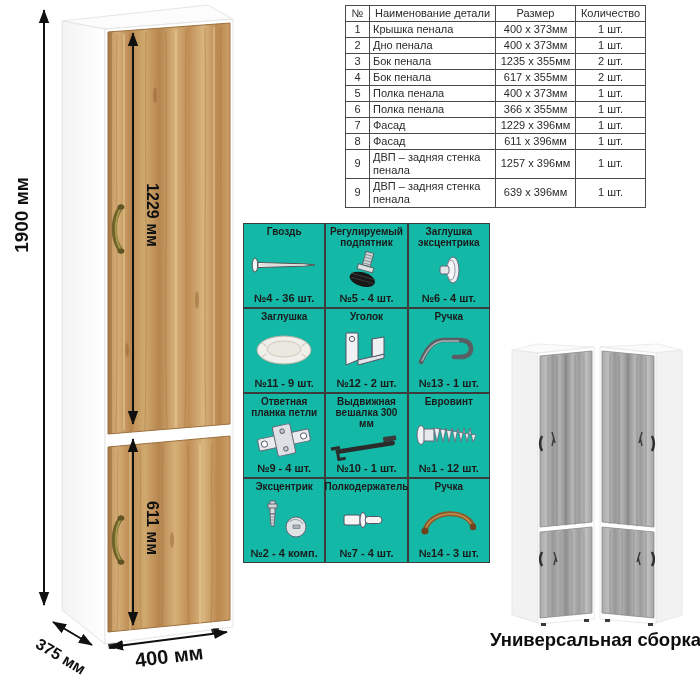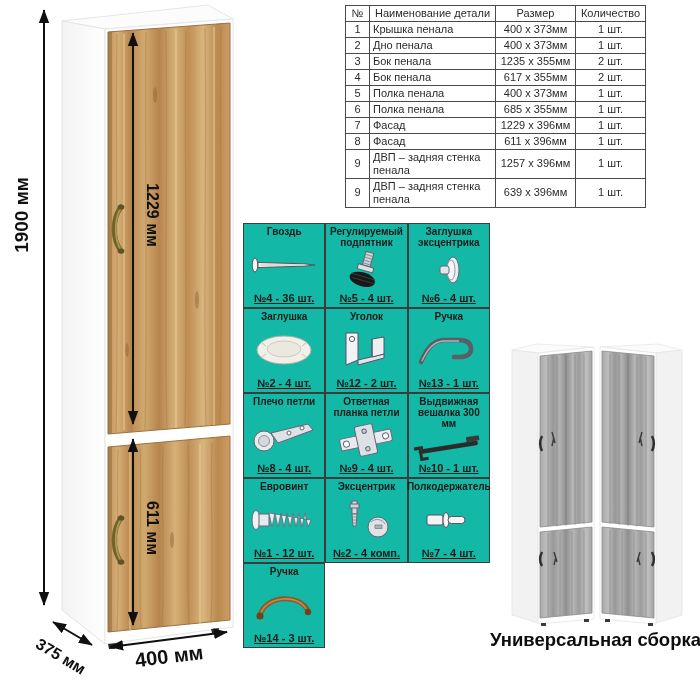--- a/index.html
+++ b/index.html
@@ -15,21 +15,21 @@
   .parts-table td.n{text-align:left;}
   .parts-table tr{height:13px;}
 
   
   .hw-grid{position:absolute;left:243px;top:223px;width:247px;
            display:grid;grid-template-columns:repeat(3,82.33px);grid-auto-rows:85px;}
   .hw-cell{border:1px solid #3c3c3c;display:flex;flex-direction:column;align-items:center;
            box-sizing:border-box;padding:2px 1px;background:#14b8a6;}
   .hw-title{font-size:10px;font-weight:700;text-align:center;line-height:1.12;color:#1a1a1a;}
   .hw-icon{flex:1;display:flex;align-items:center;justify-content:center;width:100%;}
-  .hw-count{font-size:11px;font-weight:700;color:#1a1a1a;padding-bottom:1px;white-space:nowrap;text-decoration:underline;}
+  .hw-count{font-size:11px;font-weight:700;color:#1a1a1a;padding-bottom:1px;white-space:nowrap;}
 
   
   .dim{font-family:"Liberation Sans","DejaVu Sans",sans-serif;font-weight:700;fill:#101010;font-size:16px;}
   .dim-lg{font-size:19px;}
   .dim-xl{font-size:20px;}
 
   
   .variant-caption{position:absolute;left:490px;top:629px;width:214px;text-align:center;
                    font-size:18.5px;font-weight:700;color:#0d0d0d;white-space:nowrap;}
 </style>
@@ -190,21 +190,21 @@
         </tr>
       <tr>
           <td class="c">5</td>
           <td class="n">Полка пенала</td>
           <td class="c">400 х 373мм</td>
           <td class="c">1 шт.</td>
         </tr>
       <tr>
           <td class="c">6</td>
           <td class="n">Полка пенала</td>
-          <td class="c">685 х 355мм</td>
+          <td class="c">366 х 355мм</td>
           <td class="c">1 шт.</td>
         </tr>
       <tr>
           <td class="c">7</td>
           <td class="n">Фасад</td>
           <td class="c">1229 х 396мм</td>
           <td class="c">1 шт.</td>
         </tr>
       <tr>
           <td class="c">8</td>
@@ -271,21 +271,21 @@
 
     <div class="hw-cell">
       <div class="hw-title">Заглушка</div>
       <div class="hw-icon">
         <svg width="72" height="40" viewBox="0 0 72 40">
           <ellipse cx="36" cy="20" rx="27" ry="14" fill="#f1efe9" stroke="#b0aca2"></ellipse>
           <ellipse cx="36" cy="19" rx="17" ry="8" fill="#ebe8e0" stroke="#cfcabe"></ellipse>
           <path d="M14,13 l4,3 M58,13 l-4,3 M14,27 l4,-3 M58,27 l-4,-3" stroke="#c4bfb2"></path>
         </svg>
       </div>
-      <div class="hw-count">№2 - 4 шт.</div>
+      <div class="hw-count">№11 - 9 шт.</div>
     </div>
 
     <div class="hw-cell">
       <div class="hw-title">Уголок</div>
       <div class="hw-icon">
         <svg width="72" height="40" viewBox="0 0 72 40">
           <path d="M16,3 L28,3 L28,30 L16,35 Z" fill="#f0f2f4" stroke="#556"></path>
           <circle cx="22" cy="9" r="2.6" fill="#fff" stroke="#556"></circle>
           <path d="M28,30 L54,24 L54,28 L28,35 Z" fill="#e2e5e9" stroke="#556"></path>
           <path d="M42,9 L54,7 L54,24 L42,27 Z" fill="#eef0f2" stroke="#556"></path>
@@ -299,33 +299,20 @@
       <div class="hw-title">Ручка</div>
       <div class="hw-icon">
         <svg width="72" height="40" viewBox="0 0 72 40">
           <path d="M8,32 C14,18 20,11 30,10 L46,10 C55,10 58,14 58,19 C58,24 54,27 47,27 L41,27" fill="none" stroke="#5a5f63" stroke-width="4.6" stroke-linecap="round"></path>
           <path d="M9,31 C15,18 21,12 30,11 L46,11" fill="none" stroke="#aeb4b8" stroke-width="1.4"></path>
         </svg>
       </div>
       <div class="hw-count">№13 - 1 шт.</div>
     </div>
 
-    <div class="hw-cell">
-      <div class="hw-title">Плечо петли</div>
-      <div class="hw-icon">
-        <svg width="72" height="42" viewBox="0 0 72 42">
-          <circle cx="16" cy="27" r="10" fill="#e8eaec" stroke="#667"></circle>
-          <circle cx="16" cy="27" r="5.5" fill="#d4d8db" stroke="#8a94a0"></circle>
-          <path d="M23,19 L60,10 L65,16 L30,29 Z" fill="#dfe2e5" stroke="#667"></path>
-          <circle cx="54" cy="14" r="2" fill="#fff" stroke="#667"></circle>
-          <circle cx="41" cy="19" r="2" fill="#fff" stroke="#667"></circle>
-        </svg>
-      </div>
-      <div class="hw-count">№8 - 4 шт.</div>
-    </div>
 
     <div class="hw-cell">
       <div class="hw-title">Ответная планка петли</div>
       <div class="hw-icon">
         <svg width="72" height="40" viewBox="0 0 72 40">
           <g transform="rotate(-12 36 20)">
             <rect x="10" y="14" width="52" height="12" rx="2" fill="#e8ebee" stroke="#667"></rect>
             <rect x="27" y="5" width="18" height="30" rx="2" fill="#dde1e5" stroke="#667"></rect>
             <circle cx="16" cy="20" r="3" fill="#fff" stroke="#667"></circle>
             <circle cx="56" cy="20" r="3" fill="#fff" stroke="#667"></circle>

